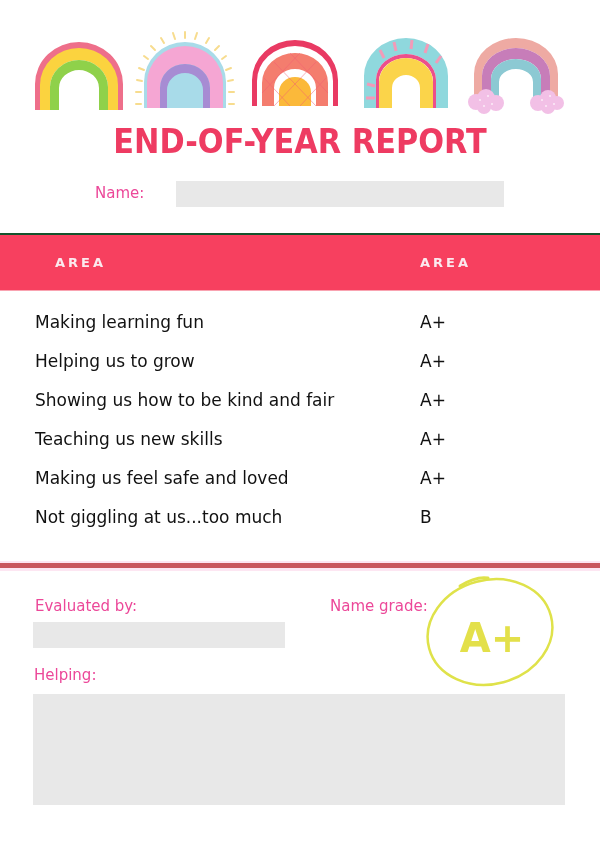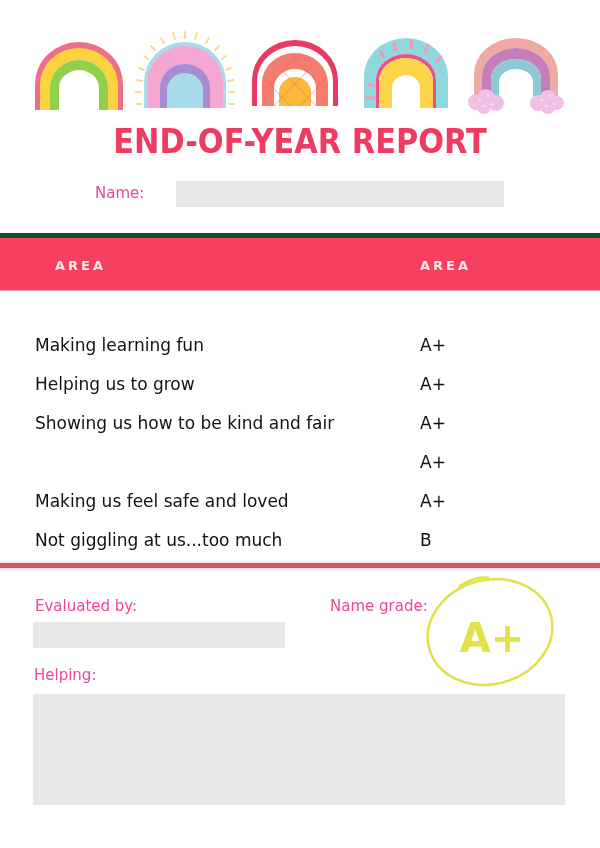--- a/index.html
+++ b/index.html
@@ -13,28 +13,28 @@
     position: absolute; left: 0; top: 122px; width: 600px; text-align: center;
     font-family: "DejaVu Sans", sans-serif; font-weight: bold; font-size: 33px;
     color: #ee3b62; letter-spacing: 0px; transform: scaleX(0.92);
   }
 
   .label { position: absolute; font-size: 15px; color: #ec4899; }
   .field { position: absolute; background: #e8e8e8; }
 
   .header-band {
     position: absolute; left: 0; top: 233px; width: 600px; height: 58px;
-    background: #f7405f; border-top: 5px solid #14532d; border-bottom: 1px solid #f9a3b1;
+    background: #f7405f; border-top: 2px solid #14532d; border-bottom: 1px solid #f9a3b1;
   }
   .header-band span {
     position: absolute; top: 20px; color: #fbe9ee; font-size: 13px;
     letter-spacing: 3px; font-weight: bold;
   }
 
-  .row { position: absolute; left: 35px; width: 420px; height: 24px; font-size: 17px; margin-top: 23px; }
+  .row { position: absolute; left: 35px; width: 420px; height: 24px; font-size: 17px; }
   .row .area { position: absolute; left: 0; top: 0; white-space: nowrap; }
   .row .grade { position: absolute; left: 385px; top: 0; }
 
   .divider {
     position: absolute; left: 0; top: 561px; width: 600px; height: 10px;
     background: #fde6f2;
   }
   .divider::after {
     content: ""; position: absolute; left: 0; top: 2px; width: 600px; height: 5px;
     background: #c9575e;
@@ -150,20 +150,21 @@
 </div>
 <div class="row" style="top:351px">
   <span class="area">Helping us to grow</span>
   <span class="grade">A+</span>
 </div>
 <div class="row" style="top:390px">
   <span class="area">Showing us how to be kind and fair</span>
   <span class="grade">A+</span>
 </div>
 <div class="row" style="top:429px">
+  <span class="area">Teaching us new skills</span>
   <span class="grade">A+</span>
 </div>
 <div class="row" style="top:468px">
   <span class="area">Making us feel safe and loved</span>
   <span class="grade">A+</span>
 </div>
 <div class="row" style="top:507px">
   <span class="area">Not giggling at us...too much</span>
   <span class="grade">B</span>
 </div>

